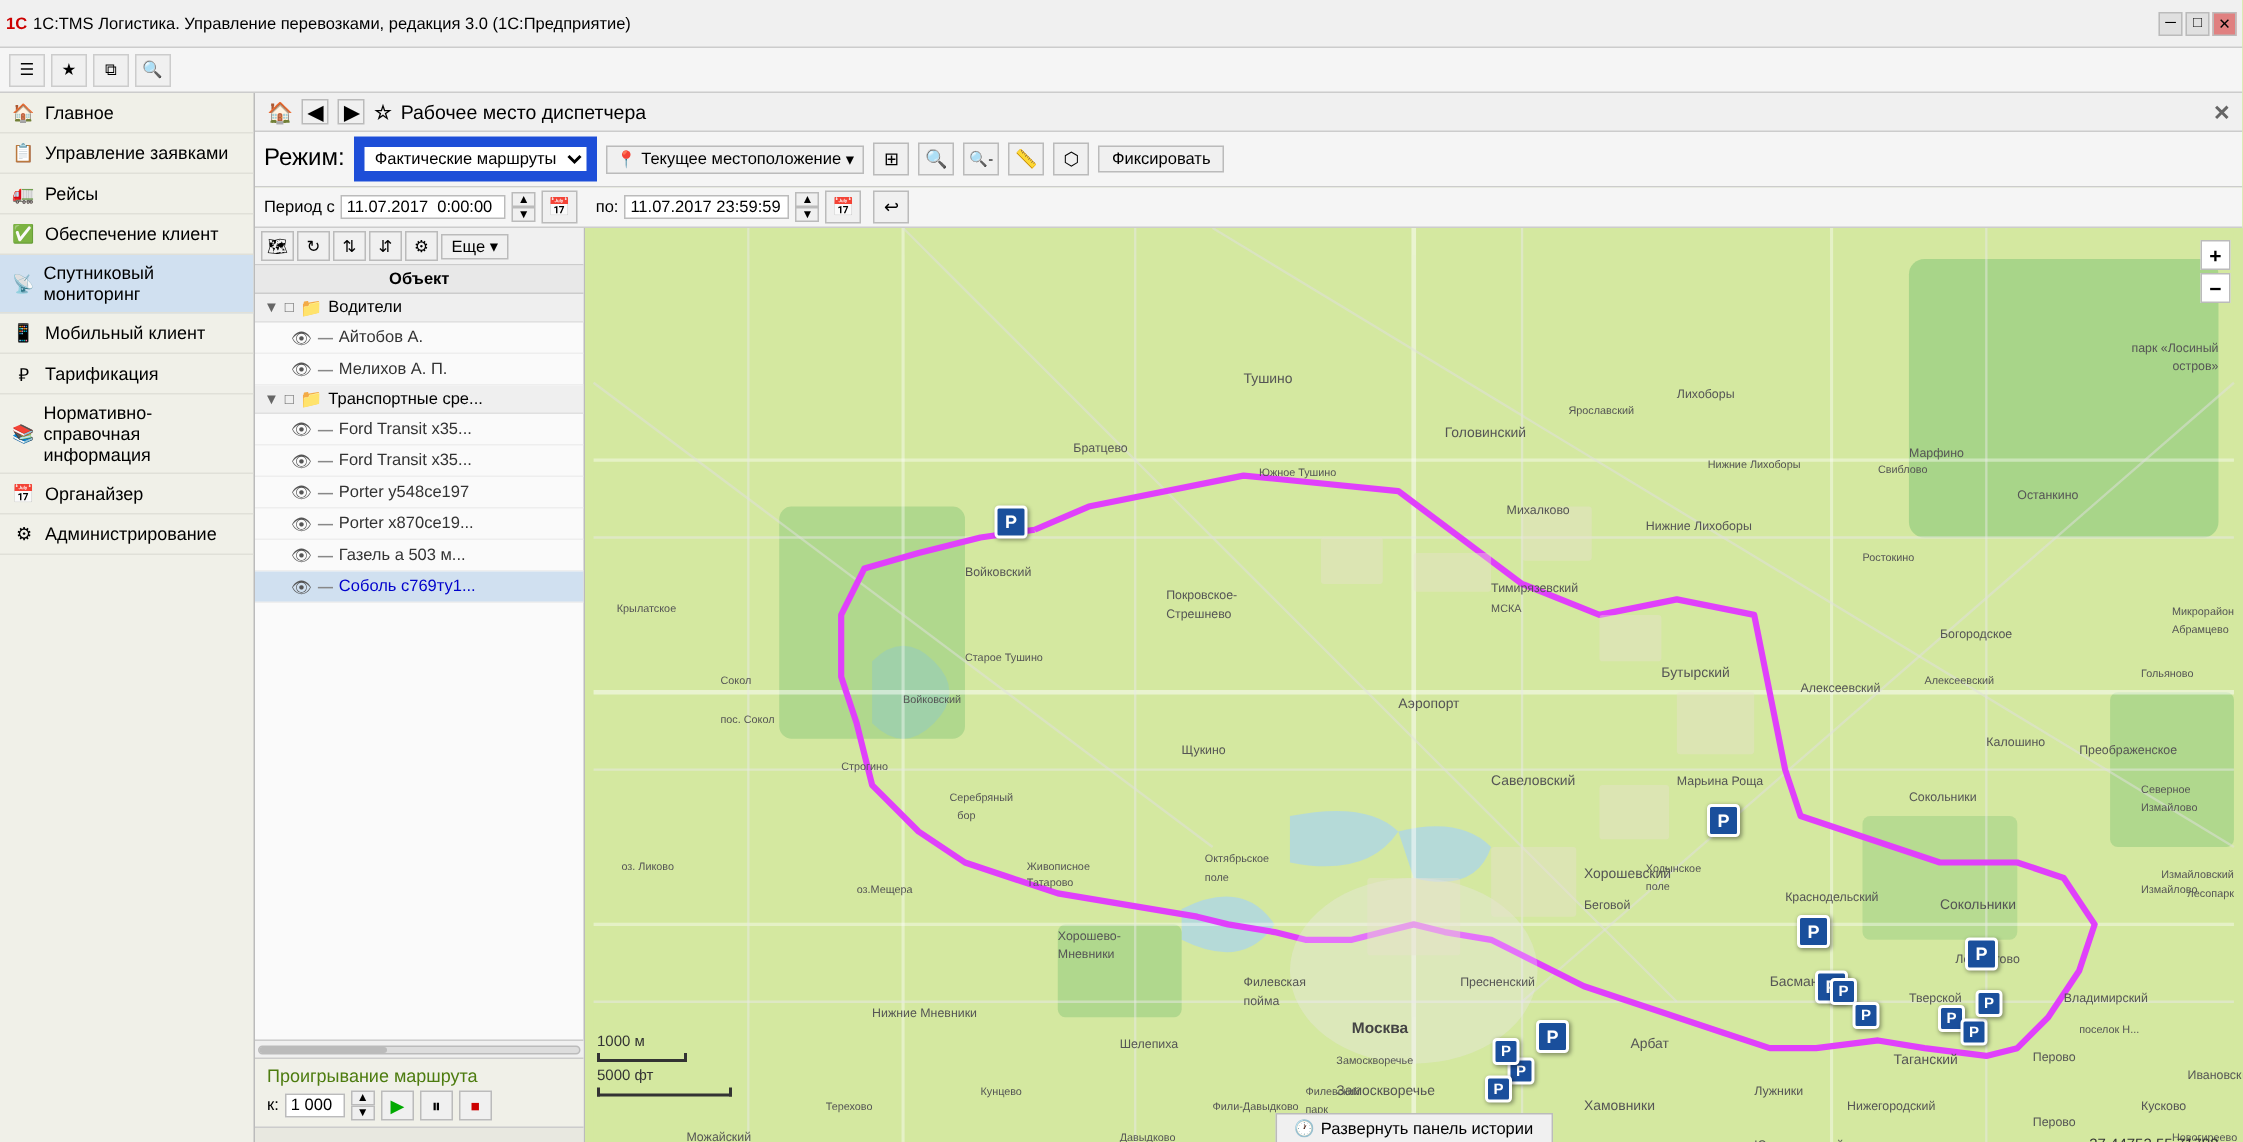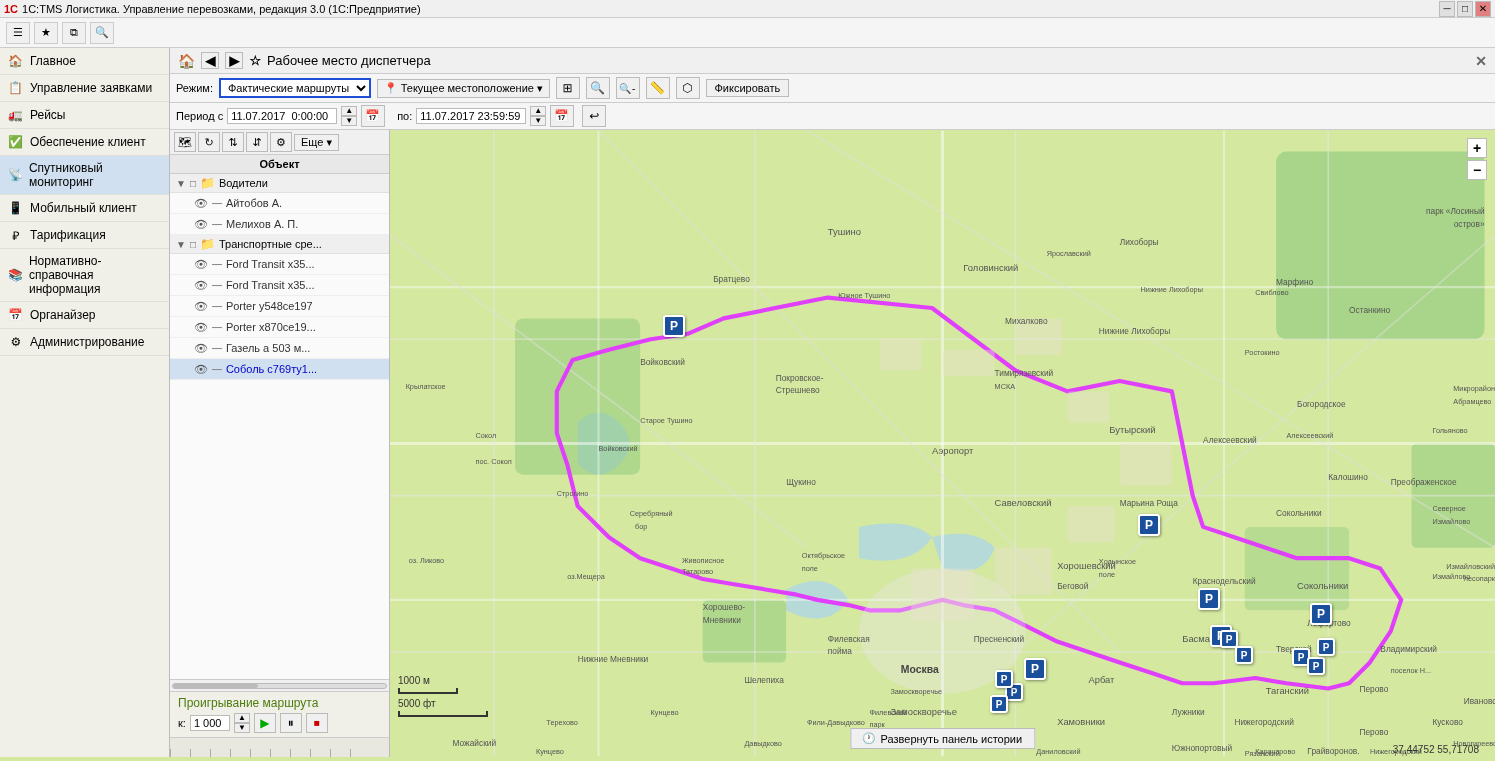--- a/index.html
+++ b/index.html
@@ -2,21 +2,21 @@
 <html><head>
   <meta charset="utf-8">
   <style>
     * { box-sizing: border-box; margin: 0; padding: 0; }
     body { font-family: 'Segoe UI', Tahoma, sans-serif; font-size: 12px; background: #d4e8a0; overflow: hidden; }
 
     
     .title-bar {
       background: #f0f0f0;
       border-bottom: 1px solid #ccc;
-      height: 18px;
+      height: 32px;
       display: flex;
       align-items: center;
       padding: 0 4px;
       font-size: 11px;
     }
     .title-bar-controls { margin-left: auto; display: flex; gap: 2px; }
     .title-bar-controls span { width: 16px; height: 16px; display: flex; align-items: center; justify-content: center; cursor: pointer; font-size: 10px; border: 1px solid #bbb; background: #e0e0e0; }
 
     
     .app-toolbar {
@@ -95,25 +95,25 @@
 
     
     .controls-row {
       background: #f5f5f5;
       border-bottom: 1px solid #ccc;
       padding: 3px 6px;
       display: flex;
       align-items: center;
       gap: 6px;
     }
-    .controls-row label { font-size: 11px; }
+    .controls-row label { font-size: 16px; }
     .mode-select {
       font-size: 11px;
       padding: 1px 3px;
-      border: 2px solid #1d4ed8;
+      border: 7px solid #1d4ed8;
       background: white;
       min-width: 150px;
     }
     .loc-btn {
       font-size: 11px;
       padding: 2px 6px;
       border: 1px solid #bbb;
       background: #f0f0f0;
       cursor: pointer;
       display: flex; align-items: center; gap: 3px;

